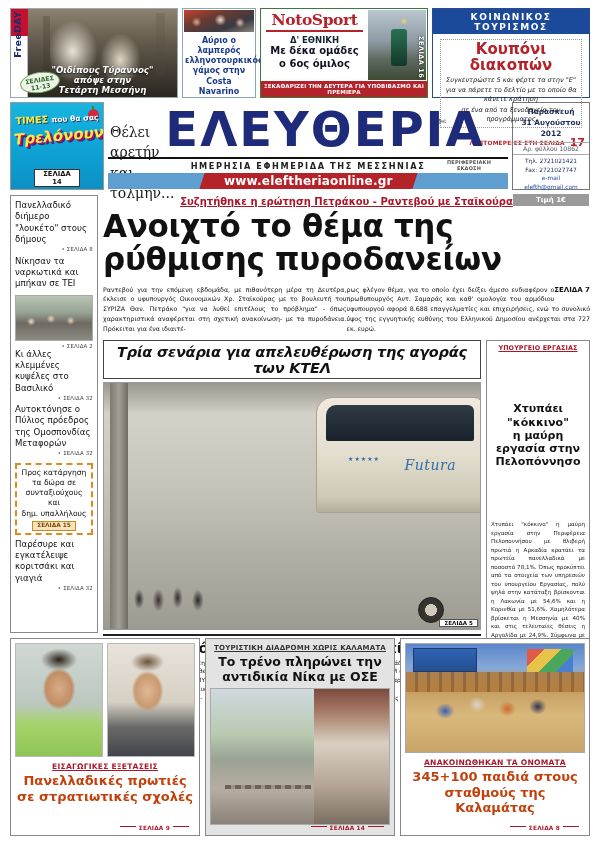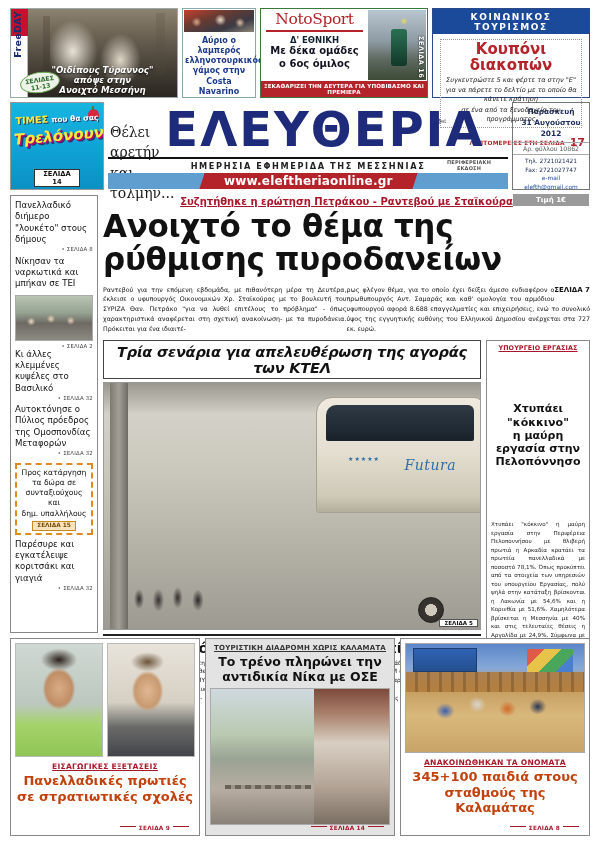--- a/index.html
+++ b/index.html
@@ -82,21 +82,21 @@
 
   
   .promo-noto {
     width: 168px; border: 1px solid #3a7a3a; background: #fff;
     display: flex; flex-direction: column; position: relative;
   }
   .noto-main { flex: 1; display: flex; }
   .noto-left { flex: 1; padding: 2px 2px 0; text-align: center; }
   .noto-logo {
     font-family: "DejaVu Serif", "Liberation Serif", serif;
-    font-weight: normal; font-size: 15.5px; color: #b4232a; letter-spacing: -.4px;
+    font-weight: bold; font-size: 15.5px; color: #b4232a; letter-spacing: -.4px;
     line-height: 1; padding-top: 1px;
   }
   .noto-rule { height: 2px; background: #b4232a; margin: 2px 3px 3px; }
   .noto-l1 { font-size: 8.5px; color: #123; font-weight: 600; line-height: 1.25; }
   .noto-l2 { font-size: 10px; color: #112; font-weight: 600; line-height: 1.25; }
   .noto-photo {
     width: 58px; margin: 1px 1px 1px 0; position: relative; overflow: hidden;
     background:
       radial-gradient(circle 5px at 62% 16%, #e8d95c 0%, rgba(232,217,92,0) 74%),
       linear-gradient(180deg,#b9c6cf 0%,#8e9aa3 45%,#5f6a61 70%,#3c4a36 100%);
@@ -379,21 +379,21 @@
 
     <div class="promo-freeday">
       <div class="freeday-tab">
         <span class="red-blk"></span>
         <span class="vtext">FreeDAY</span>
       </div>
       <div class="freeday-photo"></div>
       <div class="freeday-cap">
         <span>"Οιδίπους Τύραννος"</span><br>
         <span>απόψε στην</span><br>
-        <span>Ανοιχτό Μεσσήνη</span>
+        <span>Τετάρτη Μεσσήνη</span>
       </div>
       <div class="freeday-pages">ΣΕΛΙΔΕΣ 11-13</div>
     </div>
 
     <div class="promo-wed">
       <div class="wed-photo"></div>
       <div class="wed-txt">
         <span>Αύριο ο λαμπερός</span><br>
         <span>ελληνοτουρκικός</span><br>
         <span>γάμος στην</span><br>

